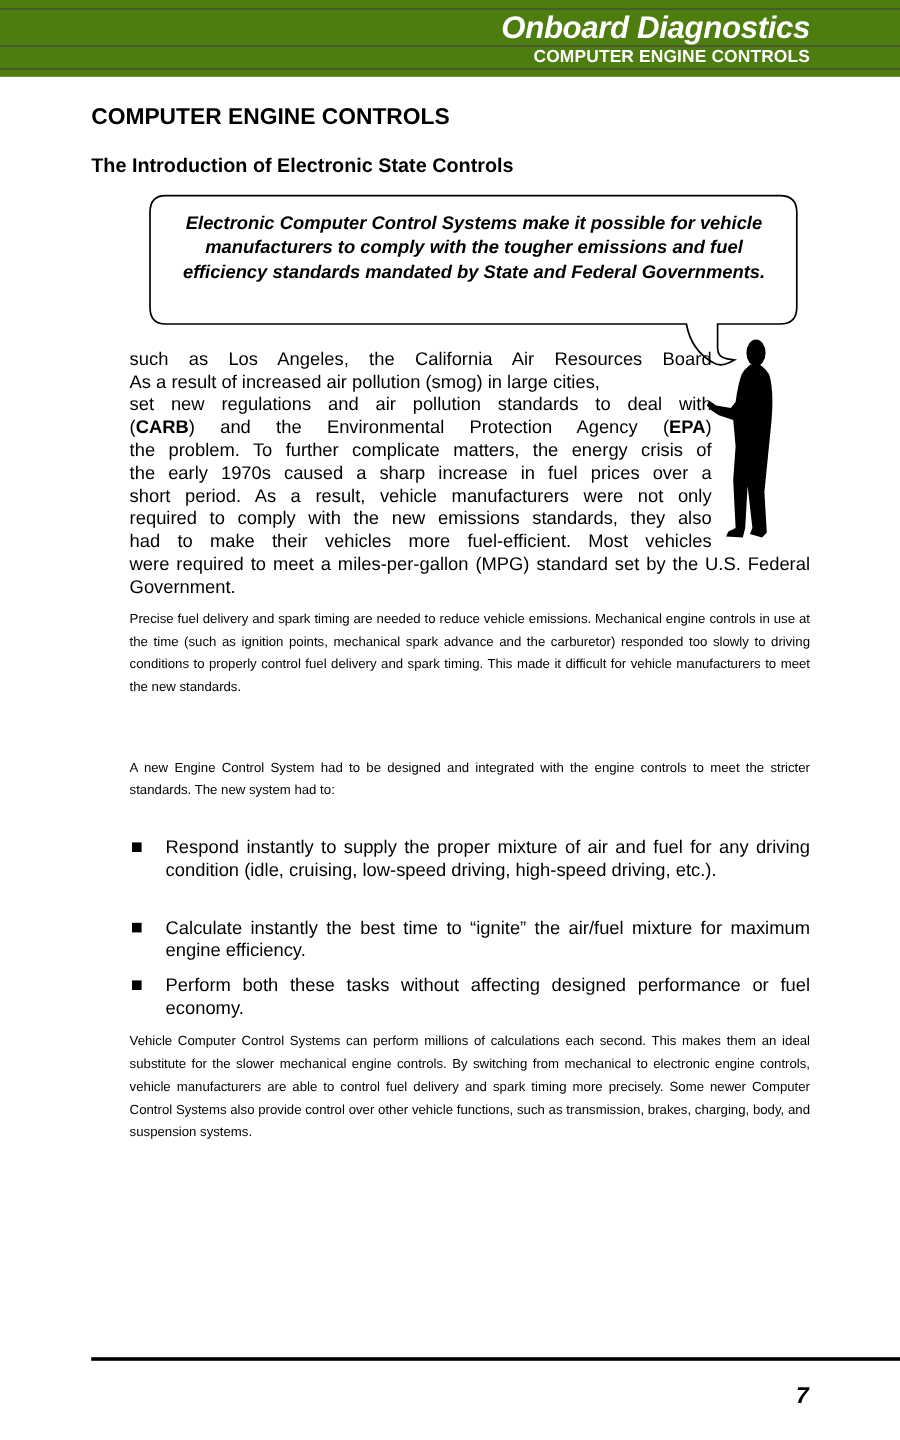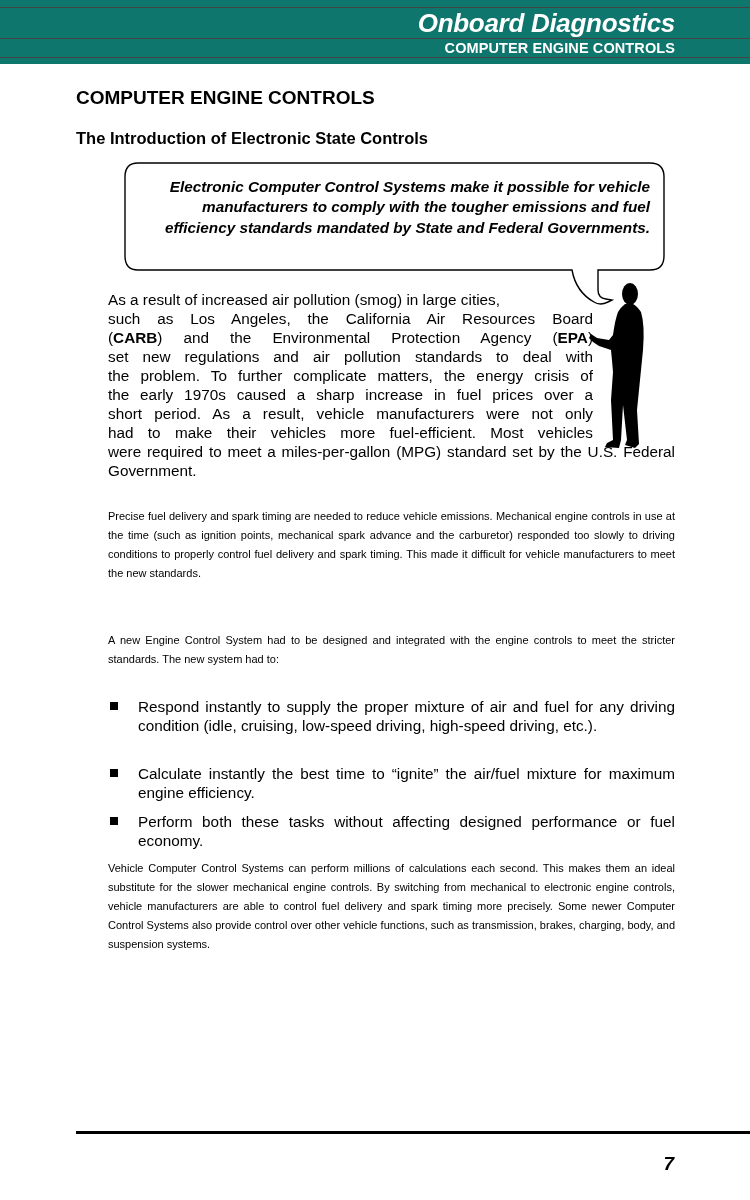--- a/index.html
+++ b/index.html
@@ -1,21 +1,21 @@
 <!DOCTYPE html>
 <html><head>
   <meta charset="utf-8">
   <style>
     html, body { margin: 0; padding: 0; background: #ffffff; }
     body {
       width: 750px; height: 1200px; position: relative; overflow: hidden;
       font-family: "Liberation Sans", sans-serif; color: #000;
     }
     .header {
-      position: absolute; left: 0; top: 0; width: 750px; height: 64px; background: #0f766e;
+      position: absolute; left: 0; top: 0; width: 750px; height: 64px; background: #4d7c0f;
     }
     .header .hl { position: absolute; left: 0; width: 750px; height: 1px; background: #444; }
     .header-title {
       position: absolute; right: 75px; top: 8px; color: #fff;
       font-size: 26px; font-weight: bold; font-style: italic; letter-spacing: -0.3px;
       line-height: 30px;
     }
     .header-sub {
       position: absolute; right: 75px; top: 39px; color: #fff;
       font-size: 14.5px; font-weight: bold; line-height: 18px; letter-spacing: 0.1px;
@@ -23,21 +23,21 @@
     .section-title {
       position: absolute; left: 76px; top: 87px; font-size: 19px; font-weight: bold; line-height: 22px;
     }
     .subsection-title {
       position: absolute; left: 76px; top: 128px; font-size: 16.5px; font-weight: bold; line-height: 20px;
     }
     .callout {
       position: absolute; left: 0; top: 0; width: 750px; height: 320px; pointer-events: none;
     }
     .callout-text {
-      position: absolute; left: 140px; top: 177px; width: 510px; text-align: right;
+      position: absolute; left: 140px; top: 177px; width: 510px; text-align: center;
       font-size: 15.3px; font-weight: bold; font-style: italic; line-height: 20.3px;
     }
     .body-text {
       position: absolute; left: 108px; width: 567px;
       font-size: 15.3px; line-height: 19px; text-align: justify;
     }
     .p1 { top: 290px; }
     .p1 .line { display: block; }
     .narrow { width: 485px; text-align: justify; text-align-last: justify; }
     .narrow.first { text-align-last: left; }
@@ -76,27 +76,28 @@
   <path d="M138 163 H650 Q664 163 664 177 V256 Q664 270 650 270 H598 V290 Q598 298 606 299 L612 300 L608 302 Q600 306 594 302 Q576 292 572 270 H138 Q125 270 125 256 V177 Q125 163 138 163 Z" fill="#fff" stroke="#000" stroke-width="1.4"></path>
 </svg>
 <div class="callout-text">Electronic Computer Control Systems make it possible for vehicle manufacturers to comply with the tougher emissions and fuel efficiency standards mandated by State and Federal Governments.</div>
 
 <svg class="man" viewBox="0 0 70 175">
   <ellipse cx="45" cy="14" rx="8" ry="11" fill="#000"></ellipse>
   <path d="M40 24 Q35 28 33 32 Q30 40 28 55 L24 60 L12 58 L6 54 L4 58 L8 62 L14 66 L26 70 Q27 80 28 92 L26 120 L28 160 L22 163 L20 167 L34 168 L36 160 L38 125 L42 160 L40 165 L50 168 L54 164 L52 130 L55 100 L58 70 Q60 45 56 32 Q52 26 48 24 Z" fill="#000"></path>
 </svg>
 
 <div class="body-text p1">
+  <span class="line narrow">such as Los Angeles, the California Air Resources Board</span>
   <span class="line narrow first">As a result of increased air pollution (smog) in large cities,</span>
-  <span class="line narrow">such as Los Angeles, the California Air Resources Board</span>
+  <span class="line narrow">set new regulations and air pollution standards to deal with</span>
   <span class="line narrow"><span>(</span><b>CARB</b><span>) and the Environmental Protection Agency (</span><b>EPA</b><span>)</span></span>
-  <span class="line narrow">set new regulations and air pollution standards to deal with</span>
   <span class="line narrow">the problem. To further complicate matters, the energy crisis of</span>
   <span class="line narrow">the early 1970s caused a sharp increase in fuel prices over a</span>
   <span class="line narrow">short period. As a result, vehicle manufacturers were not only</span>
+  <span class="line narrow">required to comply with the new emissions standards, they also</span>
   <span class="line narrow">had to make their vehicles more fuel-efficient. Most vehicles</span>
   <span class="line wide">were required to meet a miles-per-gallon (MPG) standard set by the U.S. Federal Government.</span>
 </div>
 
 <div class="p" style="top:507px">Precise fuel delivery and spark timing are needed to reduce vehicle emissions. Mechanical engine controls in use at the time (such as ignition points, mechanical spark advance and the carburetor) responded too slowly to driving conditions to properly control fuel delivery and spark timing. This made it difficult for vehicle manufacturers to meet the new standards.</div>
 <div class="p" style="top:631px">A new Engine Control System had to be designed and integrated with the engine controls to meet the stricter standards. The new system had to:</div>
 
 <div class="bullet" style="top:697px">
   <span class="mark"></span>
   <span class="btext">Respond instantly to supply the proper mixture of air and fuel for any driving condition (idle, cruising, low-speed driving, high-speed driving, etc.).</span>

